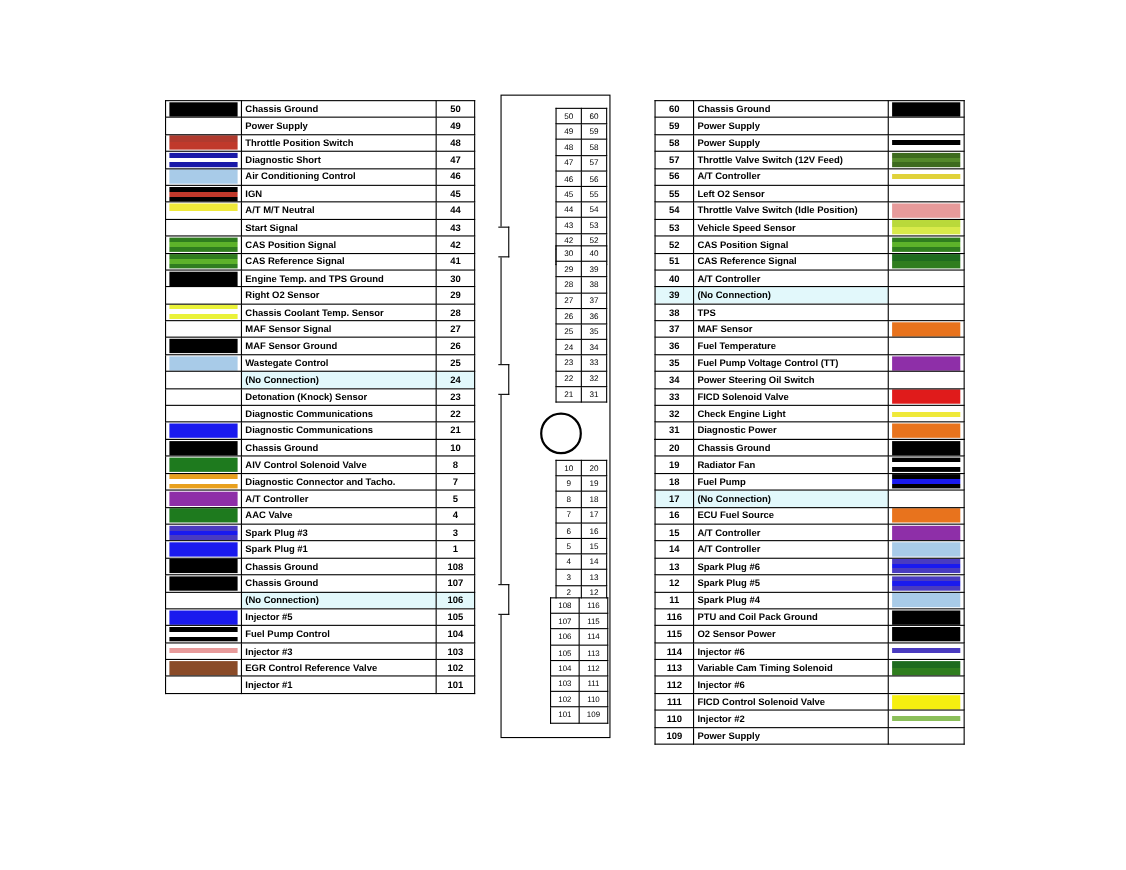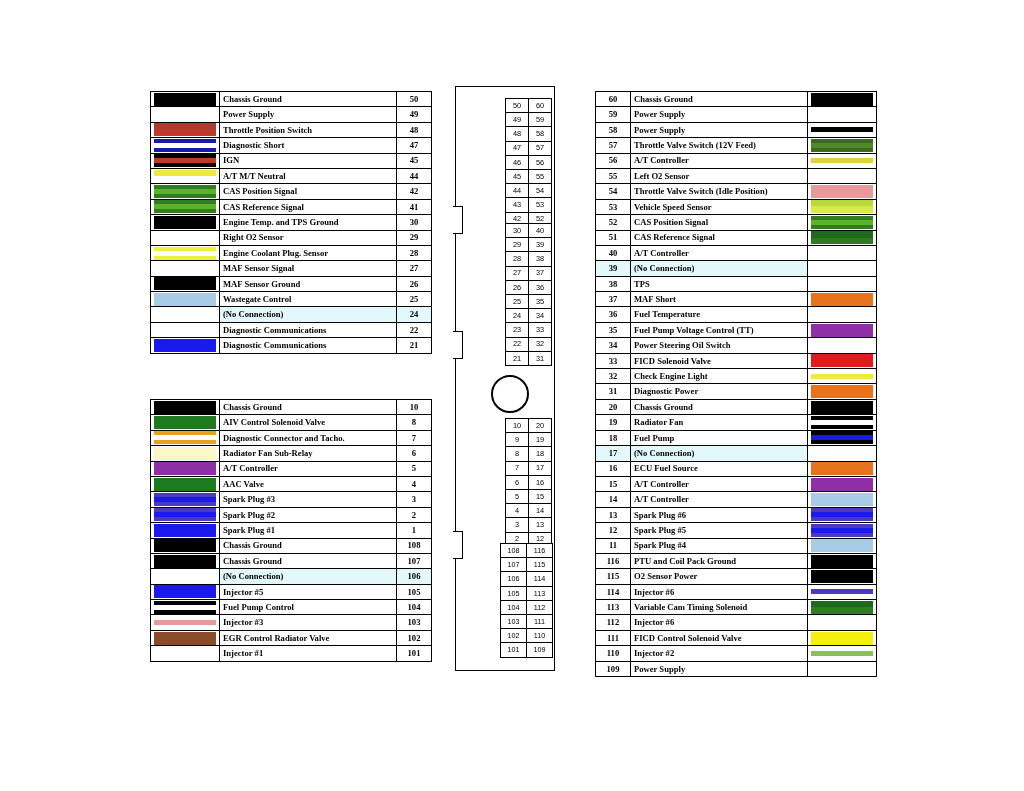--- a/index.html
+++ b/index.html
@@ -4,21 +4,21 @@
 <style>
   html,body{margin:0;padding:0;}
   body{
     width:1024px;height:791px;background:#ffffff;
     font-family:"Liberation Sans", sans-serif;
     position:relative;overflow:hidden;
   }
   .sheet{position:absolute;inset:0;}
 
   
-  .pin-table{position:absolute;border-collapse:collapse;font-family:Liberation Serif, serif;}
+  .pin-table{position:absolute;border-collapse:collapse;}
   .pin-table tr{height:15.4px;}
   .pin-table td{
     border:1px solid #000;
     font-size:8.6px;
     font-weight:bold;
     color:#000;
     padding:0 3px;
     white-space:nowrap;
     line-height:1;
     background:#fff;
@@ -105,34 +105,48 @@
         </tr>
         <tr>
           <td class="c-swatch">
             <span class="sw" style="background:linear-gradient(to bottom,#1a1aa8 0%,#1a1aa8 33.333333333333336%,#ffffff 33.333333333333336%,#ffffff 66.66666666666667%,#1a1aa8 66.66666666666667%,#1a1aa8 100%)"></span>
           </td>
           <td class="c-label">Diagnostic Short</td>
           <td class="c-num">47</td>
         </tr>
         <tr>
           <td class="c-swatch">
+            <span class="sw" style="background:#a8cbe8"></span>
+          </td>
+          <td class="c-label">Air Conditioning Control</td>
+          <td class="c-num">46</td>
+        </tr>
+        <tr>
+          <td class="c-swatch">
             <span class="sw" style="background:linear-gradient(to bottom,#000000 0%,#000000 33.333333333333336%,#c0392b 33.333333333333336%,#c0392b 66.66666666666667%,#000000 66.66666666666667%,#000000 100%)"></span>
           </td>
           <td class="c-label">IGN</td>
           <td class="c-num">45</td>
         </tr>
         <tr>
           <td class="c-swatch">
             <span class="sw" style="background:linear-gradient(to bottom,#efe93a 0%,#efe93a 50%,#ffffff 50%,#ffffff 100%)"></span>
           </td>
           <td class="c-label">A/T M/T Neutral</td>
           <td class="c-num">44</td>
         </tr>
         <tr>
           <td class="c-swatch">
+            <span class="sw" style="background:#ffffff"></span>
+          </td>
+          <td class="c-label">Start Signal</td>
+          <td class="c-num">43</td>
+        </tr>
+        <tr>
+          <td class="c-swatch">
             <span class="sw" style="background:linear-gradient(to bottom,#2f7d1e 0%,#2f7d1e 33.333333333333336%,#5db22a 33.333333333333336%,#5db22a 66.66666666666667%,#2f7d1e 66.66666666666667%,#2f7d1e 100%)"></span>
           </td>
           <td class="c-label">CAS Position Signal</td>
           <td class="c-num">42</td>
         </tr>
         <tr>
           <td class="c-swatch">
             <span class="sw" style="background:linear-gradient(to bottom,#2f7d1e 0%,#2f7d1e 33.333333333333336%,#5db22a 33.333333333333336%,#5db22a 66.66666666666667%,#2f7d1e 66.66666666666667%,#2f7d1e 100%)"></span>
           </td>
           <td class="c-label">CAS Reference Signal</td>
@@ -149,21 +163,21 @@
           <td class="c-swatch">
             <span class="sw" style="background:#ffffff"></span>
           </td>
           <td class="c-label">Right O2 Sensor</td>
           <td class="c-num">29</td>
         </tr>
         <tr>
           <td class="c-swatch">
             <span class="sw" style="background:linear-gradient(to bottom,#eaf23a 0%,#eaf23a 33.333333333333336%,#ffffff 33.333333333333336%,#ffffff 66.66666666666667%,#eaf23a 66.66666666666667%,#eaf23a 100%)"></span>
           </td>
-          <td class="c-label">Engine Coolant Plug. Sensor</td>
+          <td class="c-label">Chassis Coolant Temp. Sensor</td>
           <td class="c-num">28</td>
         </tr>
         <tr>
           <td class="c-swatch">
             <span class="sw" style="background:#ffffff"></span>
           </td>
           <td class="c-label">MAF Sensor Signal</td>
           <td class="c-num">27</td>
         </tr>
         <tr>
@@ -179,20 +193,27 @@
           </td>
           <td class="c-label">Wastegate Control</td>
           <td class="c-num">25</td>
         </tr>
         <tr class="noconn">
           <td class="c-swatch">
             <span class="sw" style="background:#ffffff"></span>
           </td>
           <td class="c-label">(No Connection)</td>
           <td class="c-num">24</td>
+        </tr>
+        <tr>
+          <td class="c-swatch">
+            <span class="sw" style="background:#ffffff"></span>
+          </td>
+          <td class="c-label">Detonation (Knock) Sensor</td>
+          <td class="c-num">23</td>
         </tr>
         <tr>
           <td class="c-swatch">
             <span class="sw" style="background:#ffffff"></span>
           </td>
           <td class="c-label">Diagnostic Communications</td>
           <td class="c-num">22</td>
         </tr>
         <tr>
           <td class="c-swatch">
@@ -221,27 +242,20 @@
         </tr>
         <tr>
           <td class="c-swatch">
             <span class="sw" style="background:linear-gradient(to bottom,#e8a01d 0%,#e8a01d 33.333333333333336%,#ffffff 33.333333333333336%,#ffffff 66.66666666666667%,#e8a01d 66.66666666666667%,#e8a01d 100%)"></span>
           </td>
           <td class="c-label">Diagnostic Connector and Tacho.</td>
           <td class="c-num">7</td>
         </tr>
         <tr>
           <td class="c-swatch">
-            <span class="sw" style="background:#fbf7c8"></span>
-          </td>
-          <td class="c-label">Radiator Fan Sub-Relay</td>
-          <td class="c-num">6</td>
-        </tr>
-        <tr>
-          <td class="c-swatch">
             <span class="sw" style="background:#8e2fa8"></span>
           </td>
           <td class="c-label">A/T Controller</td>
           <td class="c-num">5</td>
         </tr>
         <tr>
           <td class="c-swatch">
             <span class="sw" style="background:#1e7a1e"></span>
           </td>
           <td class="c-label">AAC Valve</td>
@@ -249,27 +263,20 @@
         </tr>
         <tr>
           <td class="c-swatch">
             <span class="sw" style="background:linear-gradient(to bottom,#4a3bc0 0%,#4a3bc0 33.333333333333336%,#1a1aee 33.333333333333336%,#1a1aee 66.66666666666667%,#4a3bc0 66.66666666666667%,#4a3bc0 100%)"></span>
           </td>
           <td class="c-label">Spark Plug #3</td>
           <td class="c-num">3</td>
         </tr>
         <tr>
           <td class="c-swatch">
-            <span class="sw" style="background:linear-gradient(to bottom,#4a3bc0 0%,#4a3bc0 33.333333333333336%,#1a1aee 33.333333333333336%,#1a1aee 66.66666666666667%,#4a3bc0 66.66666666666667%,#4a3bc0 100%)"></span>
-          </td>
-          <td class="c-label">Spark Plug #2</td>
-          <td class="c-num">2</td>
-        </tr>
-        <tr>
-          <td class="c-swatch">
             <span class="sw" style="background:#1a1aee"></span>
           </td>
           <td class="c-label">Spark Plug #1</td>
           <td class="c-num">1</td>
         </tr>
         <tr>
           <td class="c-swatch">
             <span class="sw" style="background:#000000"></span>
           </td>
           <td class="c-label">Chassis Ground</td>
@@ -307,21 +314,21 @@
           <td class="c-swatch">
             <span class="sw" style="background:linear-gradient(to bottom,#ffffff 0%,#ffffff 33.333333333333336%,#e79a9a 33.333333333333336%,#e79a9a 66.66666666666667%,#ffffff 66.66666666666667%,#ffffff 100%)"></span>
           </td>
           <td class="c-label">Injector #3</td>
           <td class="c-num">103</td>
         </tr>
         <tr>
           <td class="c-swatch">
             <span class="sw" style="background:#8a4b28"></span>
           </td>
-          <td class="c-label">EGR Control Radiator Valve</td>
+          <td class="c-label">EGR Control Reference Valve</td>
           <td class="c-num">102</td>
         </tr>
         <tr>
           <td class="c-swatch">
             <span class="sw" style="background:#ffffff"></span>
           </td>
           <td class="c-label">Injector #1</td>
           <td class="c-num">101</td>
         </tr>
       </tbody>
@@ -414,21 +421,21 @@
         </tr>
         <tr>
           <td class="c-num">38</td>
           <td class="c-label">TPS</td>
           <td class="c-swatch">
             <span class="sw" style="background:#ffffff"></span>
           </td>
         </tr>
         <tr>
           <td class="c-num">37</td>
-          <td class="c-label">MAF Short</td>
+          <td class="c-label">MAF Sensor</td>
           <td class="c-swatch">
             <span class="sw" style="background:#e8731d"></span>
           </td>
         </tr>
         <tr>
           <td class="c-num">36</td>
           <td class="c-label">Fuel Temperature</td>
           <td class="c-swatch">
             <span class="sw" style="background:#ffffff"></span>
           </td>

